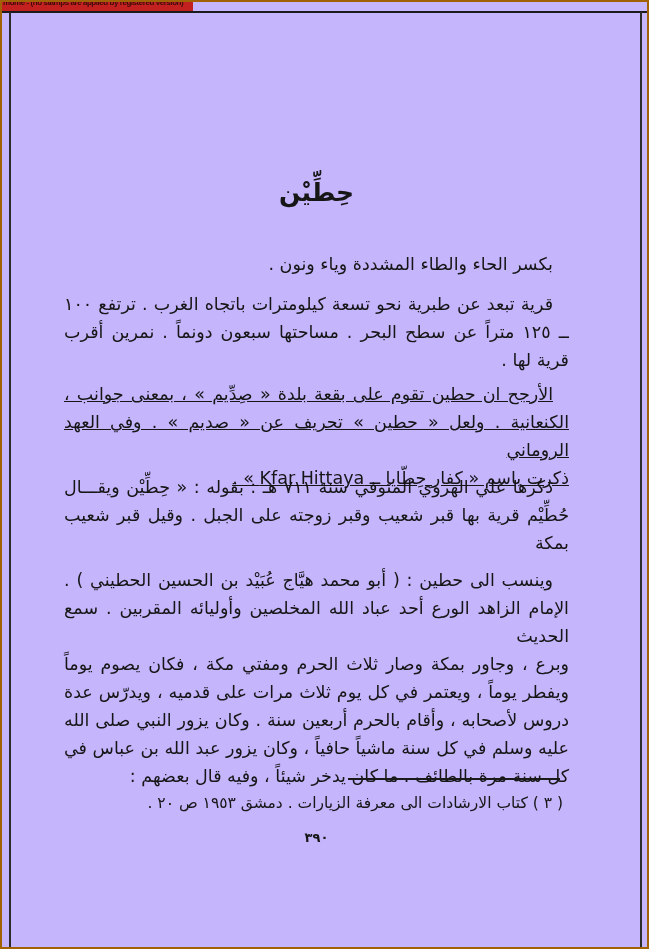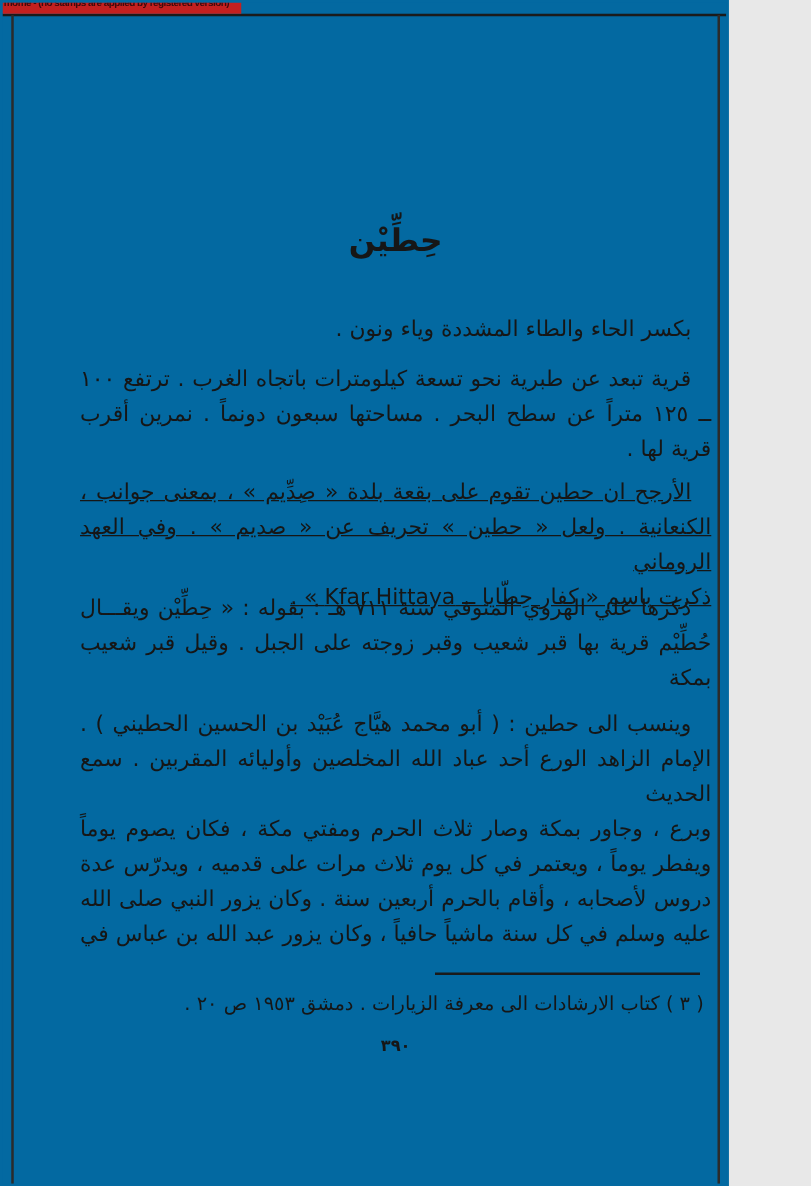--- a/index.html
+++ b/index.html
@@ -1,19 +1,19 @@
 <!DOCTYPE html>
 <html lang="ar"><head>
 <meta charset="utf-8">
 <style>
   html,body{margin:0;padding:0;background:#e8e8e8;}
   .page{
-    position:relative;width:583px;height:949px;box-sizing:border-box;
-    background:#0369a1;overflow:hidden;
-    border:2px solid #0369a1;
+    position:relative;width:649px;height:949px;box-sizing:border-box;
+    background:#c4b5fd;overflow:hidden;
+    border:2px solid #a16207;
     font-family:"DejaVu Sans",sans-serif;color:#161616;
   }
   
   .scan-top{position:absolute;left:0;right:0;top:9px;height:2px;background:#1b1b1b;}
   .scan-left{position:absolute;left:7px;top:10px;bottom:0;width:2px;background:#2b2b2b;}
   .scan-right{position:absolute;right:5px;top:10px;bottom:0;width:2px;background:#2b2b2b;}
   
   .banner{
     position:absolute;left:0;top:0;width:191px;height:9px;
     background:#c32020;overflow:hidden;z-index:5;
@@ -76,20 +76,21 @@
     <div class="line">حُطِّيْم قرية بها قبر شعيب وقبر زوجته على الجبل . وقيل قبر شعيب بمكة</div>
   </div>
 
   <div class="tb body-text p5">
     <div class="line first">وينسب الى حطين : ( أبو محمد هيَّاج عُبَيْد بن الحسين الحطيني ) .</div>
     <div class="line">الإمام الزاهد الورع أحد عباد الله المخلصين وأوليائه المقربين . سمع الحديث</div>
     <div class="line">وبرع ، وجاور بمكة وصار ثلاث الحرم ومفتي مكة ، فكان يصوم يوماً</div>
     <div class="line">ويفطر يوماً ، ويعتمر في كل يوم ثلاث مرات على قدميه ، ويدرّس عدة</div>
     <div class="line">دروس لأصحابه ، وأقام بالحرم أربعين سنة . وكان يزور النبي صلى الله</div>
     <div class="line">عليه وسلم في كل سنة ماشياً حافياً ، وكان يزور عبد الله بن عباس في</div>
+    <div class="line last">كل سنة مرة بالطائف . ما كان يدخر شيئاً ، وفيه قال بعضهم :</div>
   </div>
 
   <div class="fnrule"></div>
 
   <div class="tb footnote">( ٣ ) كتاب الارشادات الى معرفة الزيارات . دمشق ١٩٥٣ ص ٢٠ .</div>
 
   <div class="tb pagenum">٣٩٠</div>
 
 </div>
 

